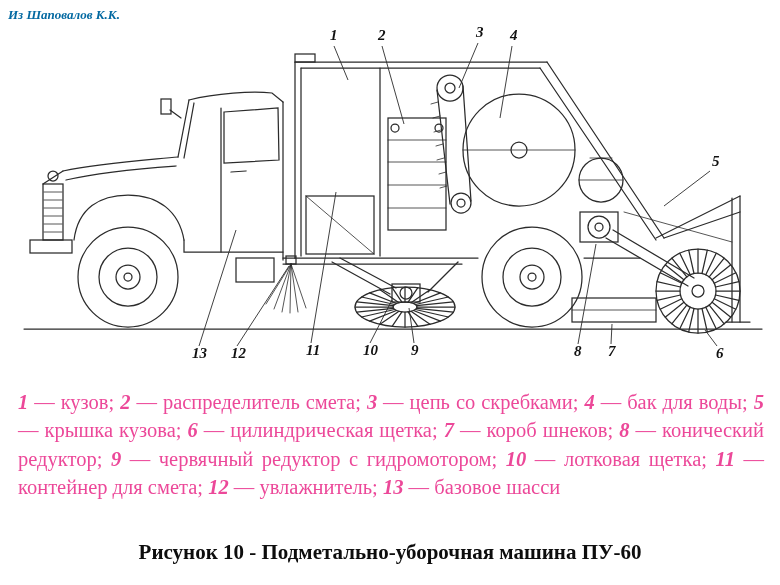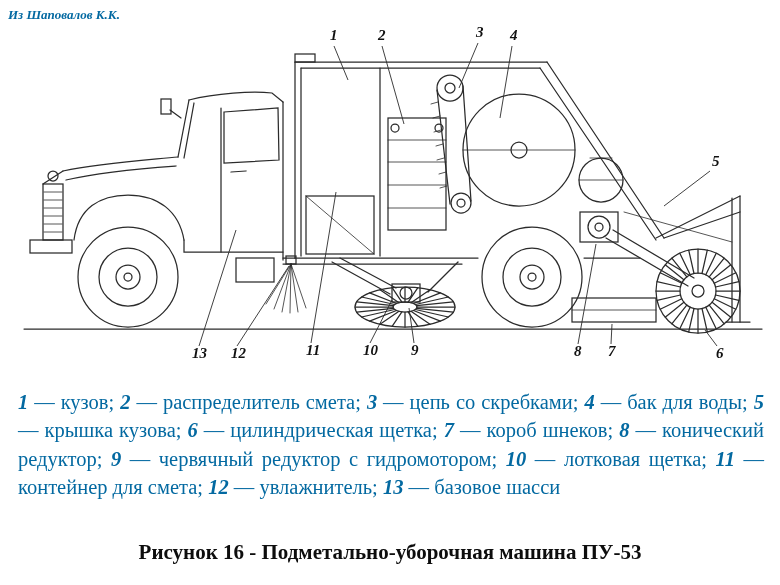--- a/index.html
+++ b/index.html
@@ -14,21 +14,21 @@
   svg.figure{position:absolute;top:0;left:0;}
   g.ink *{stroke:#2b2b2b;fill:none;stroke-width:1.25;stroke-linecap:round;}
   g.ink .thin{stroke-width:0.8;}
   .leader{stroke:#2b2b2b;stroke-width:0.9;fill:none;}
   .callout-num{
     fill:#111;stroke:none;font-style:italic;font-weight:bold;
     font-size:15px;font-family:"Liberation Serif",serif;
   }
   .legend{
     position:absolute;top:388px;left:18px;width:746px;margin:0;
-    font-size:20.5px;line-height:1.38;text-align:justify;color:#0369a1;
+    font-size:20.5px;line-height:1.38;text-align:justify;color:#ec4899;
   }
   .legend b i{font-style:italic;}
   .caption{
     position:absolute;top:540px;left:0;width:780px;margin:0;
     text-align:center;font-weight:bold;font-size:21px;color:#0d0d0d;
   }
 </style>
 </head>
 <body>
 
@@ -260,13 +260,13 @@
       <text x="306" y="355" class="callout-num">11</text>
       <line x1="237" y1="346" x2="289" y2="266" class="leader"></line>
       <text x="231" y="358" class="callout-num">12</text>
       <line x1="199" y1="346" x2="236" y2="230" class="leader"></line>
       <text x="192" y="358" class="callout-num">13</text>
     </g>
 </svg>
 
 <p class="legend"><b><i>1</i></b> — кузов; <b><i>2</i></b> — распределитель смета; <b><i>3</i></b> — цепь со скребками; <b><i>4</i></b> — бак для воды; <b><i>5</i></b> — крышка кузова; <b><i>6</i></b> — цилиндрическая щетка; <b><i>7</i></b> — короб шнеков; <b><i>8</i></b> — конический редуктор; <b><i>9</i></b> — червячный редуктор с гидромотором; <b><i>10</i></b> — лотковая щетка; <b><i>11</i></b> — контейнер для смета; <b><i>12</i></b> — увлажнитель; <b><i>13</i></b> — базовое шасси</p>
 
-<p class="caption">Рисунок 16 - Подметально-уборочная машина ПУ-53</p>
+<p class="caption">Рисунок 10 - Подметально-уборочная машина ПУ-60</p>
 
 </body></html>

